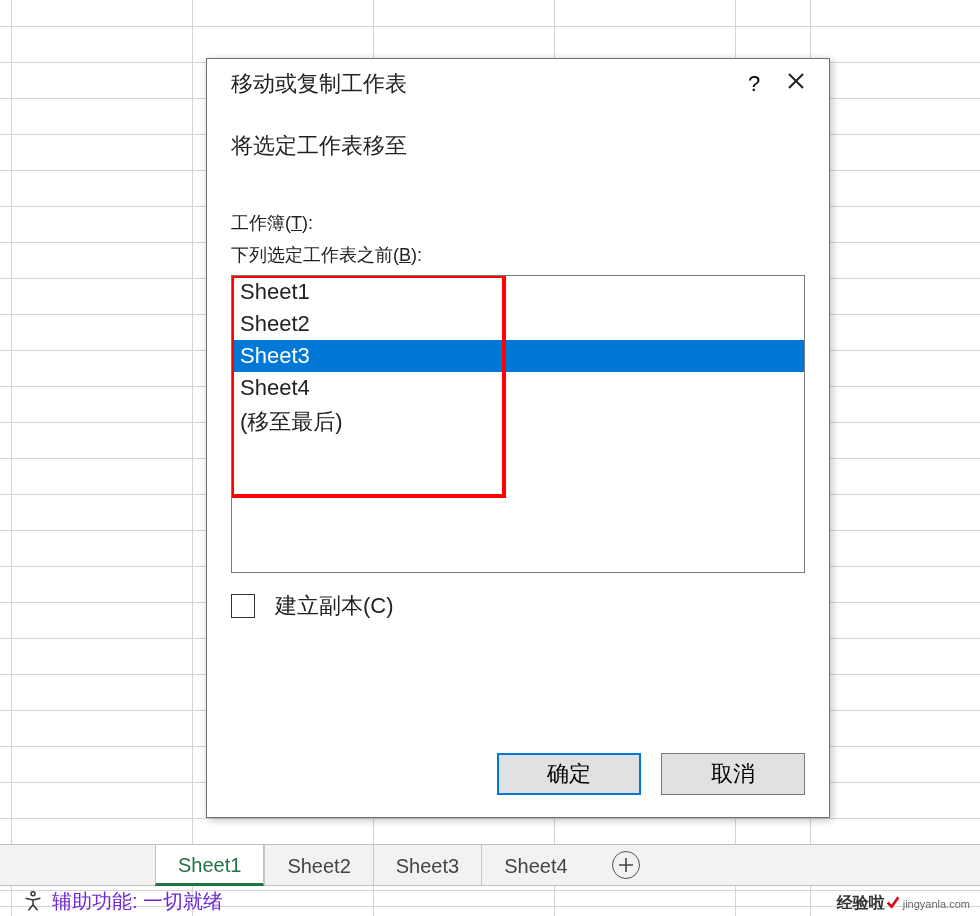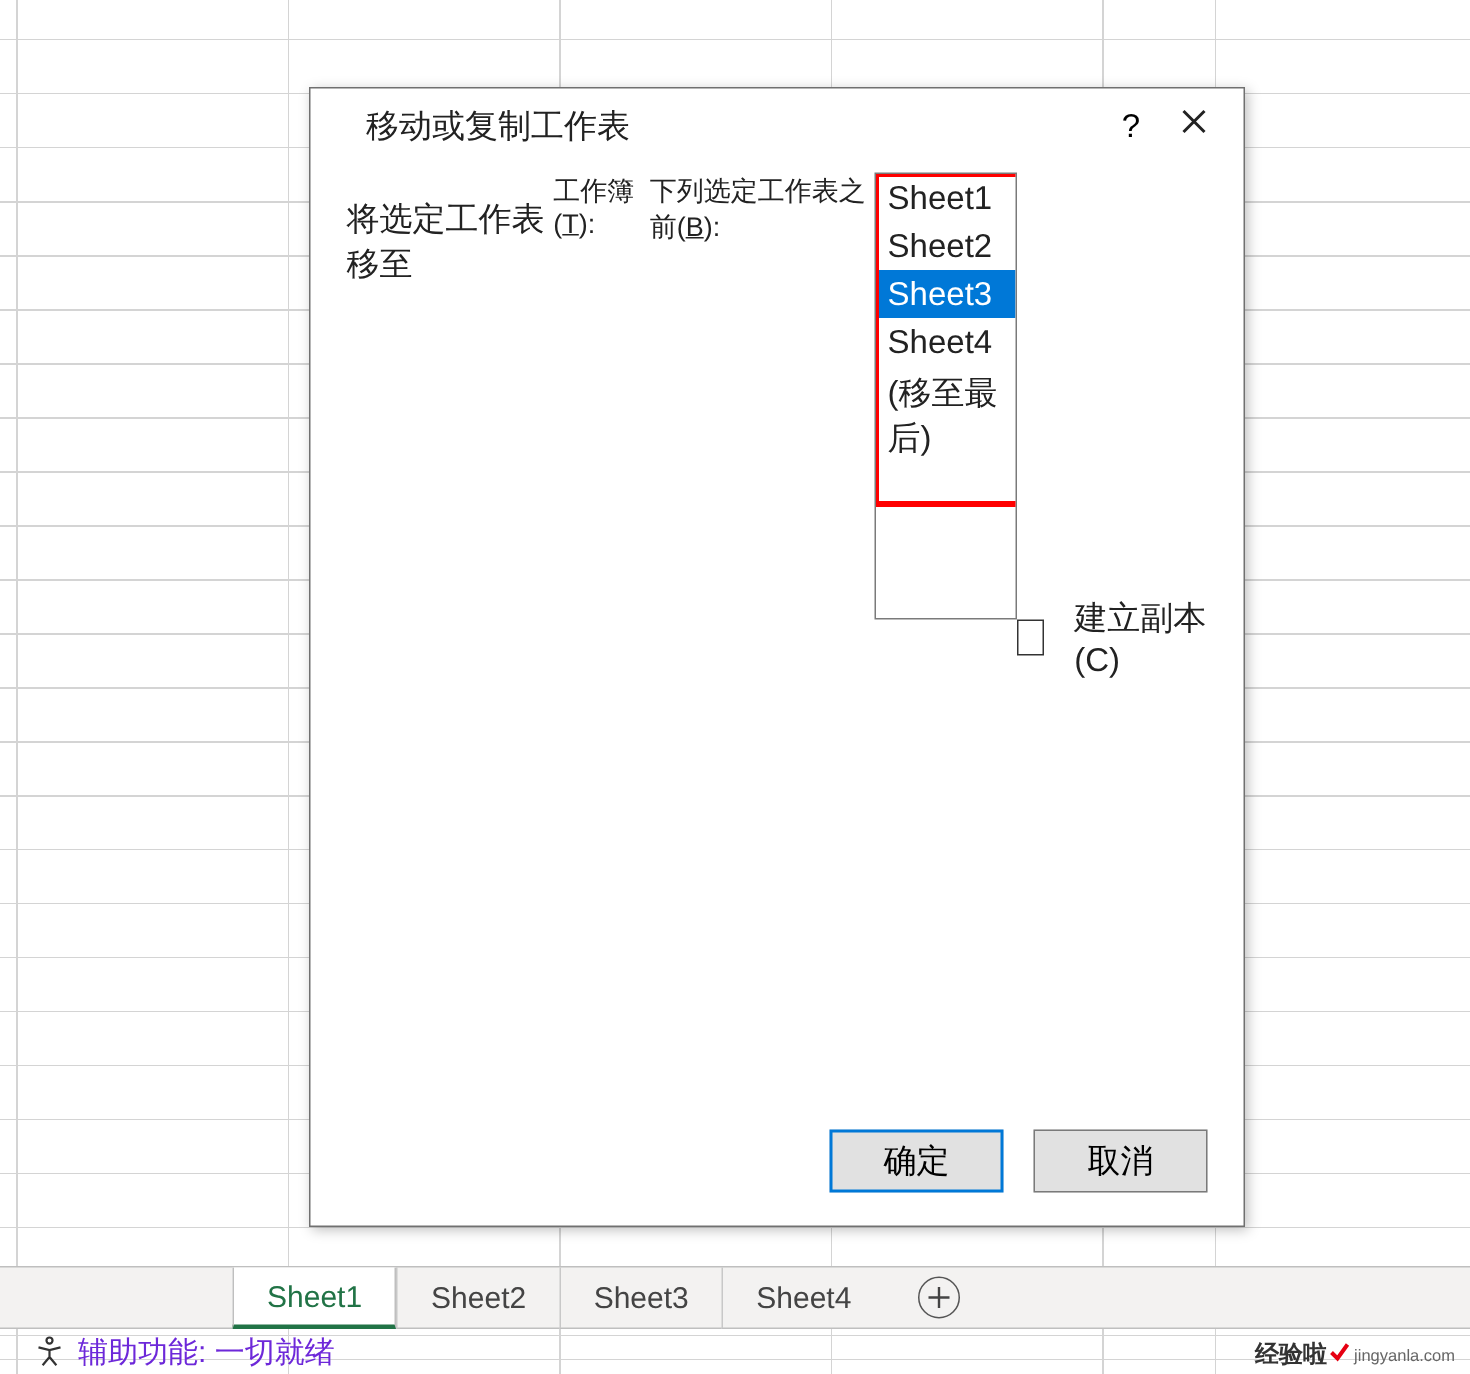--- a/index.html
+++ b/index.html
@@ -56,26 +56,26 @@
 
   
   .dialog {
     position: absolute; left: 206px; top: 58px; width: 624px; height: 760px;
     background: #fff; border: 1px solid #707070; box-shadow: 2px 2px 8px rgba(0,0,0,.25);
     display: flex; flex-direction: column;
   }
   .dlg-titlebar {
     display: flex; align-items: center; padding: 10px 12px 8px 24px;
   }
-  .dlg-title { font-size: 22px; color: #222; flex: 1; margin-left: 13px; }
+  .dlg-title { font-size: 22px; color: #222; flex: 1; }
   .dlg-help { width: 42px; text-align: center; font-size: 22px; }
   .dlg-close { width: 42px; text-align: center; font-size: 22px; }
   .dlg-close svg { width: 20px; height: 20px; }
 
-  .dlg-body { padding: 8px 24px 0 24px; flex: 1; display: flex; flex-direction: row; }
+  .dlg-body { padding: 8px 24px 0 24px; flex: 1; display: flex; flex-direction: column; }
   .dlg-text { font-size: 22px; color: #222; margin: 16px 0 50px; }
   .dlg-label { font-size: 18px; color: #222; margin-bottom: 8px; }
   .dlg-label .u { text-decoration: underline; }
 
   .combo-wrap { position: relative; margin-bottom: 28px; }
   .combo {
     width: 100%; height: 40px; border: 1px solid #7a7a7a; background: #fff;
     display: flex; align-items: center; padding: 0 8px; font-size: 22px; color: #222;
   }
   .combo .arrow {
@@ -98,21 +98,21 @@
     width: 276px; height: 224px; pointer-events: none;
   }
 
   .chk-row { display: flex; align-items: center; gap: 20px; font-size: 22px; color: #222; margin-bottom: 18px; }
   .chk { width: 24px; height: 24px; border: 1.5px solid #333; }
 
   .dlg-buttons {
     display: flex; gap: 20px; justify-content: flex-end; padding: 0 24px 22px;
   }
   .btn {
-    width: 116px; height: 42px; border: 1px solid #7a7a7a; background: #e1e1e1;
+    width: 144px; height: 42px; border: 1px solid #7a7a7a; background: #e1e1e1;
     display: flex; align-items: center; justify-content: center; font-size: 22px;
   }
   .btn.primary { border: 2px solid #0078d7; }
 
 </style>
 </head>
 <body>
 
 <div class="grid"></div>
 

